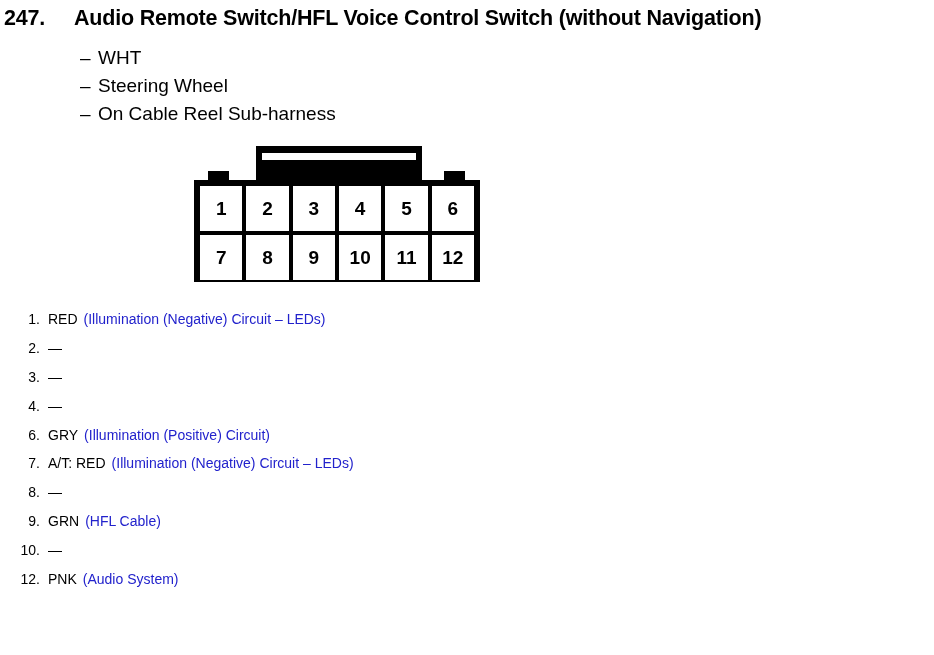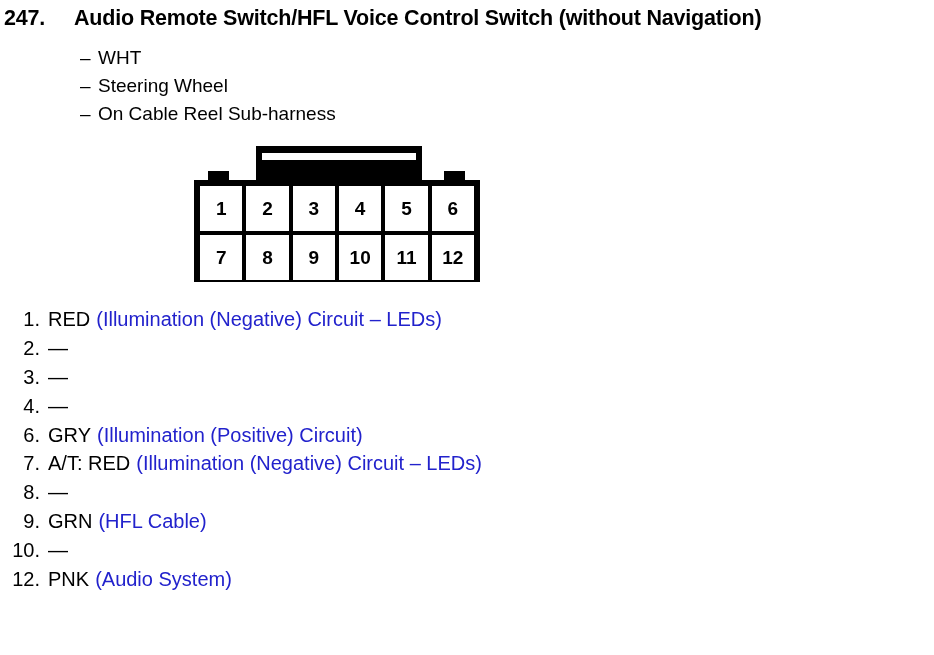--- a/index.html
+++ b/index.html
@@ -128,21 +128,21 @@
   
   #pin-list {
     position: absolute;
     left: 0px;
     top: 305px;
     width: 934px;
   }
   .pin-list-item {
     height: 28.9px;
     line-height: 28.9px;
-    font-size: 20px;
+    font-size: 14px;
     white-space: nowrap;
   }
   .pin-index {
     display: inline-block;
     width: 40px;
     text-align: right;
     color: #000000;
   }
   .pin-label {
     display: inline-block;

